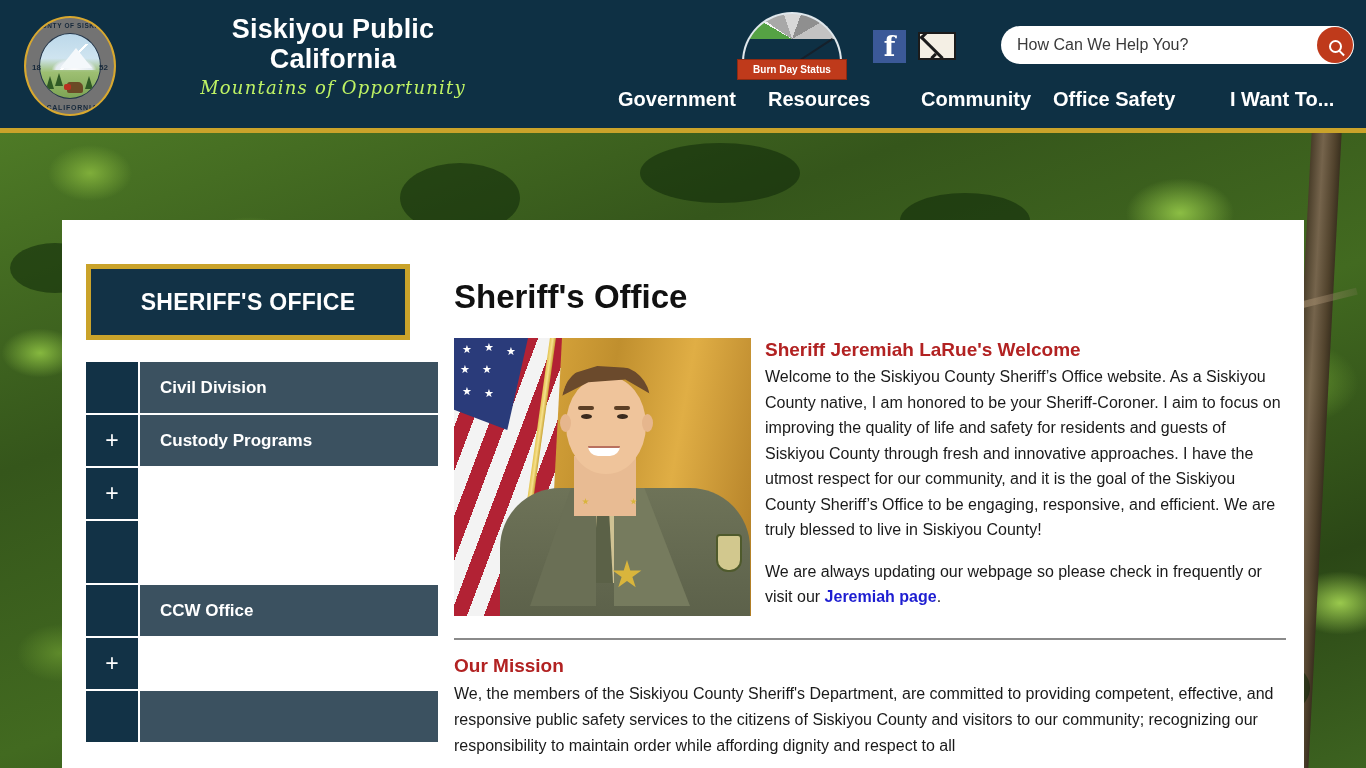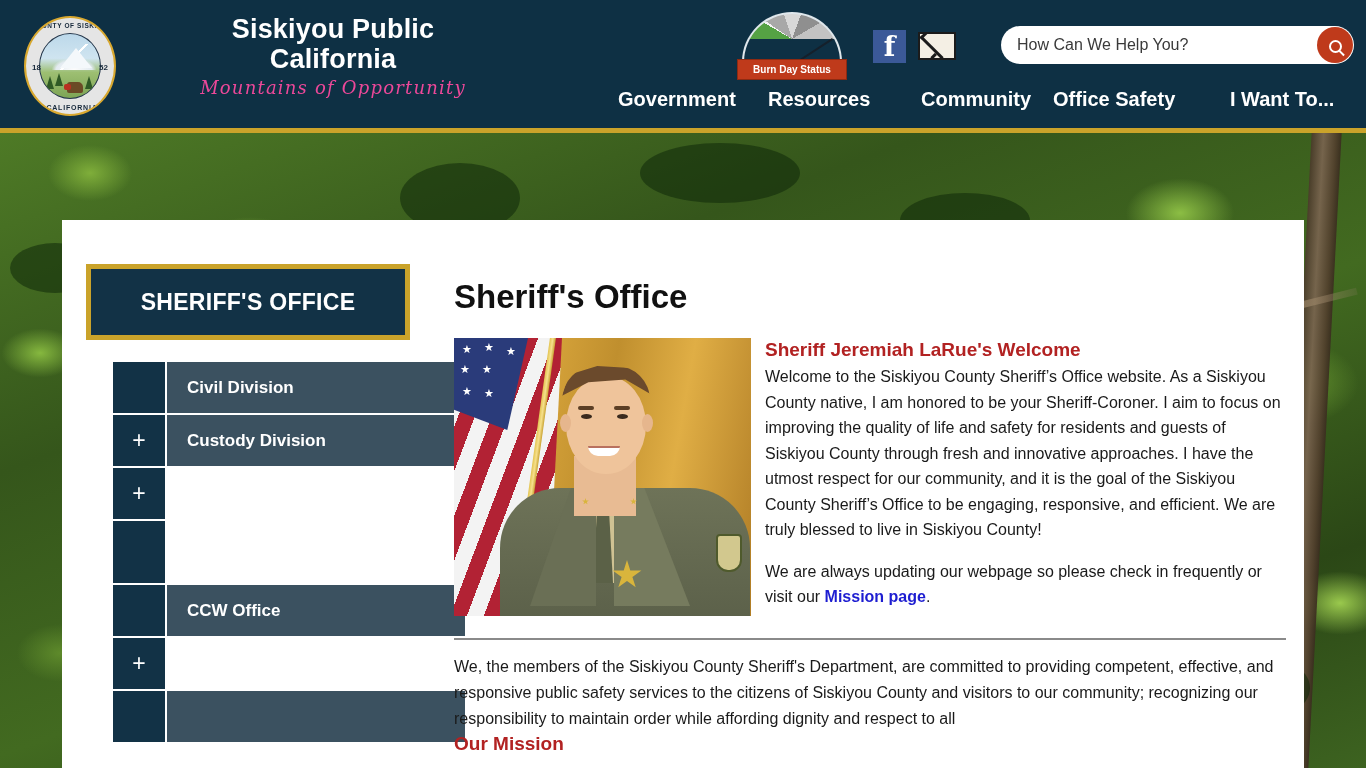--- a/index.html
+++ b/index.html
@@ -48,21 +48,21 @@
   #header {
     position: absolute; left: 0; top: 0; width: 1366px; height: 133px;
     background: #0e3044;
     border-bottom: 5px solid #caa32a;
     z-index: 20;
   }
 
   #seal {
     position: absolute; left: 24px; top: 16px; width: 92px; height: 100px;
     border-radius: 50%;
-    background: #e5e5e5;
+    background: #737373;
     border: 2px solid #d8a82f;
     overflow: hidden;
   }
   #seal .inner-ring {
     position: absolute; left: 13px; top: 15px; right: 13px; bottom: 15px;
     border-radius: 50%;
     background: linear-gradient(#bcd8ea 0%, #cfe4f0 38%, #9dbf72 60%, #7da455 100%);
     border: 1.5px solid #24364a;
     overflow: hidden;
   }
@@ -98,21 +98,21 @@
   #seal .arc-bot { bottom: 3px; left: 0; width: 92px; text-align: center; font-size: 7px; letter-spacing: .8px; }
   #seal .yr-l { left: 6px; top: 45px; font-size: 8px; }
   #seal .yr-r { right: 6px; top: 45px; font-size: 8px; }
 
   #brand { position: absolute; left: 133px; top: 14px; width: 400px; text-align: center; }
   #brand .line1 {
     color: #ffffff; font-size: 27px; font-weight: bold; line-height: 30px;
     letter-spacing: .2px;
   }
   #brand .tagline {
-    color: #ec4899; font-size: 18px; line-height: 28px;
+    color: #bef264; font-size: 18px; line-height: 28px;
     font-family: "DejaVu Serif", serif; font-style: italic;
     letter-spacing: 1.2px;
   }
 
   
   #burn-widget { position: absolute; left: 737px; top: 12px; width: 110px; height: 64px; }
   #gauge {
     position: absolute; left: 5px; top: 0; width: 100px; height: 52px;
     border-radius: 50px 50px 0 0; overflow: hidden;
     background: conic-gradient(from 270deg,
@@ -198,21 +198,21 @@
   #dept-title {
     width: 324px; height: 76px;
     background: #123246; border: 5px solid #caa32a;
     color: #ffffff; font-size: 23px; font-weight: bold;
     display: flex; align-items: center; justify-content: center;
     letter-spacing: .3px;
   }
   #navlist { margin-top: 22px; width: 324px; }
   .nav-item {
     display: flex; align-items: stretch; width: 352px;
-    border-bottom: 2px solid #ffffff; min-height: 53px; margin-left: 27px;
+    border-bottom: 2px solid #ffffff; min-height: 53px;
   }
   .nav-plus {
     width: 54px; flex: 0 0 54px; background: #123246;
     color: #ffffff; font-size: 23px; font-weight: 300;
     display: flex; align-items: center; justify-content: center;
     border-right: 2px solid #ffffff;
   }
   .nav-label {
     flex: 1; background: #3b5160; color: #ffffff;
     font-size: 17px; font-weight: bold;
@@ -415,21 +415,21 @@
     <div id="dept-title">SHERIFF'S OFFICE</div>
     <div id="navlist">
 
       <div class="nav-item">
         <div class="nav-plus"></div>
         <div class="nav-label">Civil Division</div>
       </div>
 
       <div class="nav-item">
         <div class="nav-plus">+</div>
-        <div class="nav-label">Custody Division</div>
+        <div class="nav-label">Custody Programs</div>
       </div>
 
       <div class="nav-item">
         <div class="nav-plus">+</div>
       </div>
 
       <div class="nav-item tall">
         <div class="nav-plus"></div>
       </div>
 
@@ -485,23 +485,23 @@
         <div class="mouth"></div>
         <div class="star-collar" style="left:128px;"></div>
         <div class="star-collar" style="left:176px;"></div>
         <div class="badge"></div>
         <div class="patch"></div>
       </div>
 
       <div id="welcome-text">
         <div id="welcome-heading">Sheriff Jeremiah LaRue's Welcome</div>
         <p class="body-p">Welcome to the Siskiyou County Sheriff’s Office website. As a Siskiyou County native, I am honored to be your Sheriff-Coroner. I aim to focus on improving the quality of life and safety for residents and guests of Siskiyou County through fresh and innovative approaches. I have the utmost respect for our community, and it is the goal of the Siskiyou County Sheriff’s Office to be engaging, responsive, and efficient.  We are truly blessed to live in Siskiyou County!</p>
-        <p class="body-p"><span>We are always updating our webpage so please check in frequently or visit our </span><a href="#" id="fb-link">Mission page</a><span>.</span></p>
+        <p class="body-p"><span>We are always updating our webpage so please check in frequently or visit our </span><a href="#" id="fb-link">Jeremiah page</a><span>.</span></p>
       </div>
     </div>
 
     <div id="divider"></div>
 
+    <div id="mission-heading">Our Mission</div>
     <div id="mission-body">We, the members of the Siskiyou County Sheriff's Department, are committed to providing competent, effective, and responsive public safety services to the citizens of Siskiyou County and visitors to our community; recognizing our responsibility to maintain order while affording dignity and respect to all</div>
-    <div id="mission-heading">Our Mission</div>
   </section>
 
 </div>
 
 </body></html>

